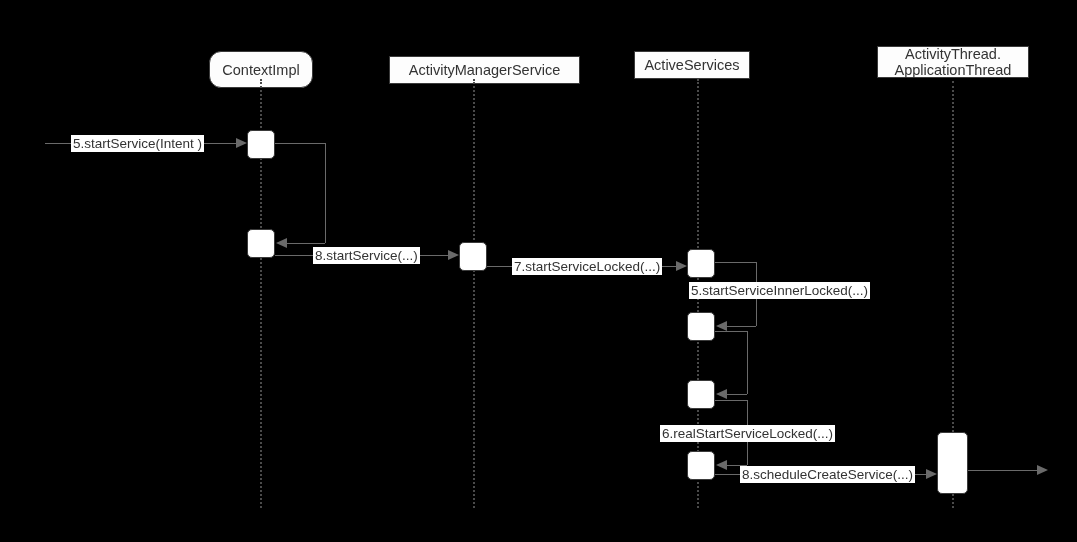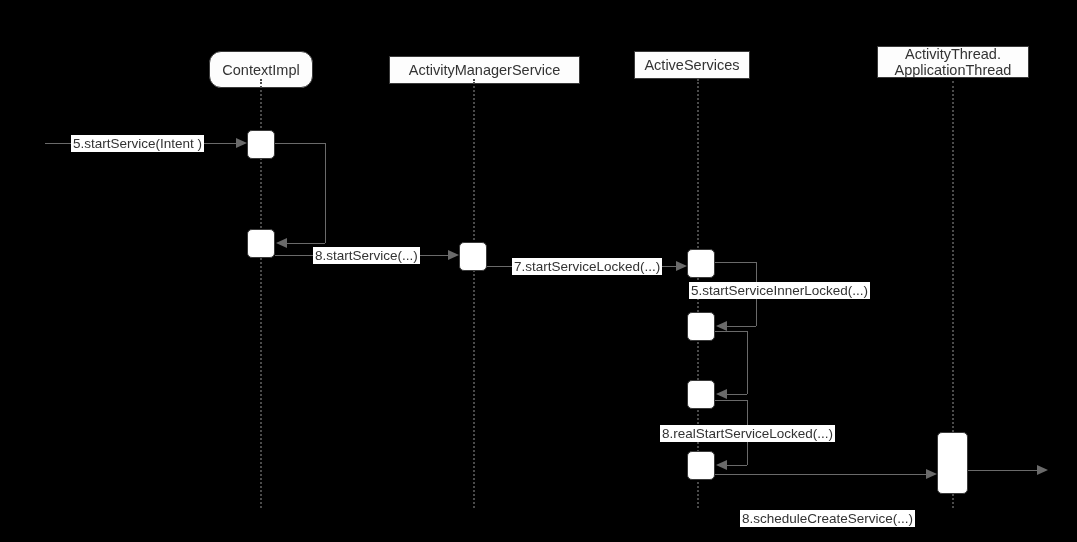--- a/index.html
+++ b/index.html
@@ -147,22 +147,22 @@
 
   <div class="seg h" style="left:715px; top:331px; width:33px;"></div>
   <div class="seg v" style="left:747px; top:331px; height:63px;"></div>
   <div class="seg h" style="left:726px; top:394px; width:21px;"></div>
   <div class="arrow left" style="left:716px; top:389px;"></div>
 
   <div class="seg h" style="left:715px; top:400px; width:33px;"></div>
   <div class="seg v" style="left:747px; top:400px; height:65px;"></div>
   <div class="seg h" style="left:726px; top:465px; width:21px;"></div>
   <div class="arrow left" style="left:716px; top:460px;"></div>
-  <div class="msg-label" style="left:660px; top:425px;">8.realStartServiceLocked(...)</div>
+  <div class="msg-label" style="left:660px; top:425px;">6.realStartServiceLocked(...)</div>
 
   <div class="seg h" style="left:715px; top:474px; width:212px;"></div>
   <div class="arrow right" style="left:926px; top:469px;"></div>
-  <div class="msg-label" style="left:740px; top:466px;margin-top:44px;">8.scheduleCreateService(...)</div>
+  <div class="msg-label" style="left:740px; top:466px;">8.scheduleCreateService(...)</div>
 
   <div class="seg h" style="left:968px; top:470px; width:70px;"></div>
   <div class="arrow right" style="left:1037px; top:465px;"></div>
 
 </div>
 
 </body></html>

